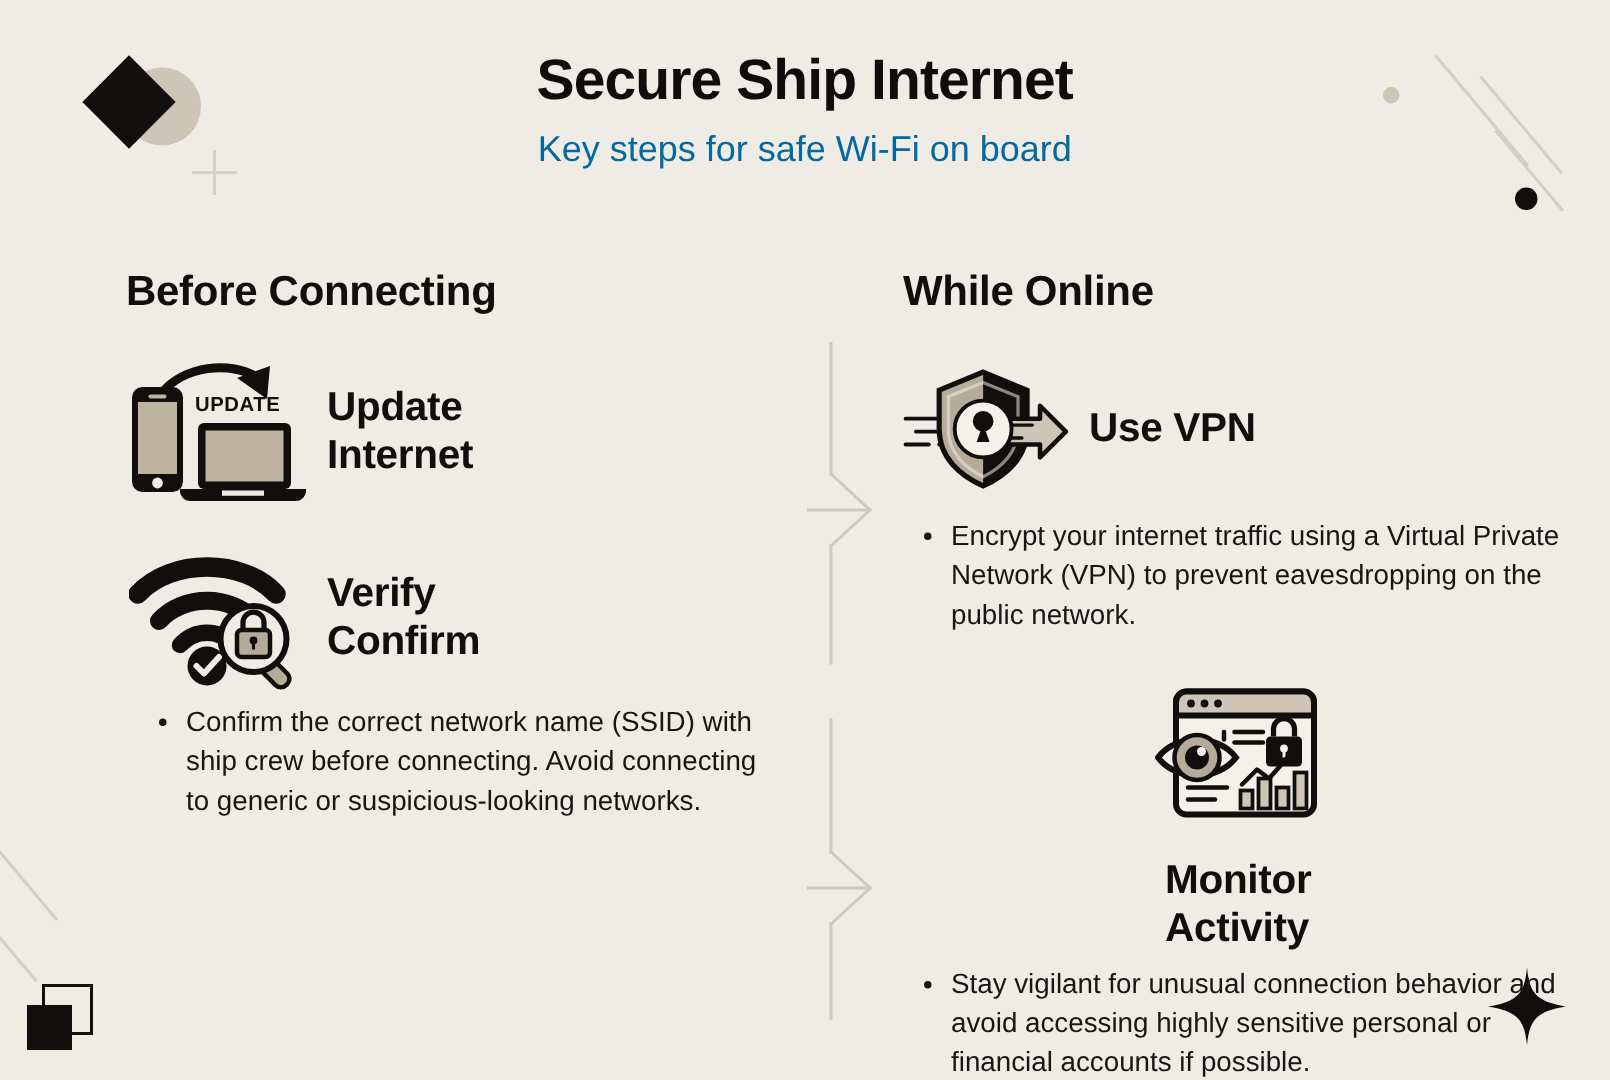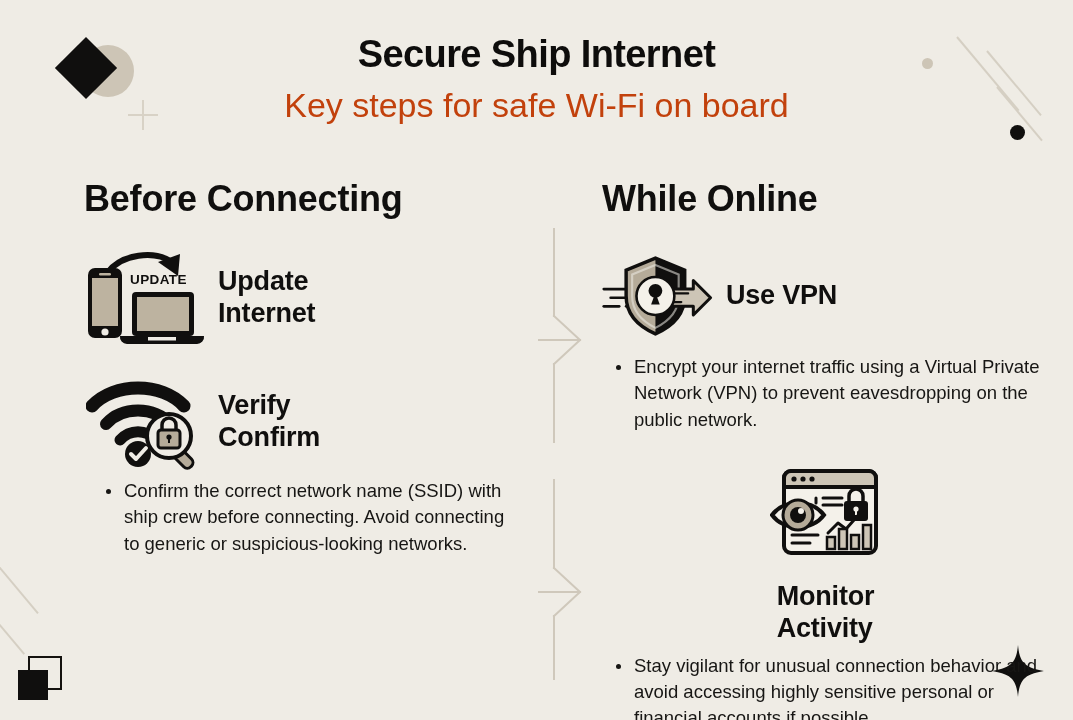--- a/index.html
+++ b/index.html
@@ -92,40 +92,40 @@
   }
   .title {
     font-size: 38px;
     font-weight: 700;
     letter-spacing: -0.6px;
     color: #0e0d0c;
     margin: 0;
     line-height: 1.08;
   }
   .subtitle {
-    font-size: 34px;
+    font-size: 24px;
     font-weight: 400;
-    color: #c2410c;
+    color: #0369a1;
     margin: 12px 0 0 0;
     line-height: 1.1;
   }
 
   
   .columns {
     position: absolute;
     top: 178px;
     left: 0; right: 0;
     display: flex;
   }
   .column { box-sizing: border-box; }
   .col-left  { width: 536px; padding-left: 84px;  padding-right: 18px; }
   .col-right { width: 537px; padding-left: 66px;  padding-right: 24px; }
 
   .section-heading {
-    font-size: 36px;
+    font-size: 28px;
     font-weight: 700;
     color: #100f0e;
     margin: 0 0 26px 0;
     letter-spacing: -0.2px;
   }
 
   .item { margin-bottom: 14px; }
   .item-head {
     display: flex;
     align-items: center;

